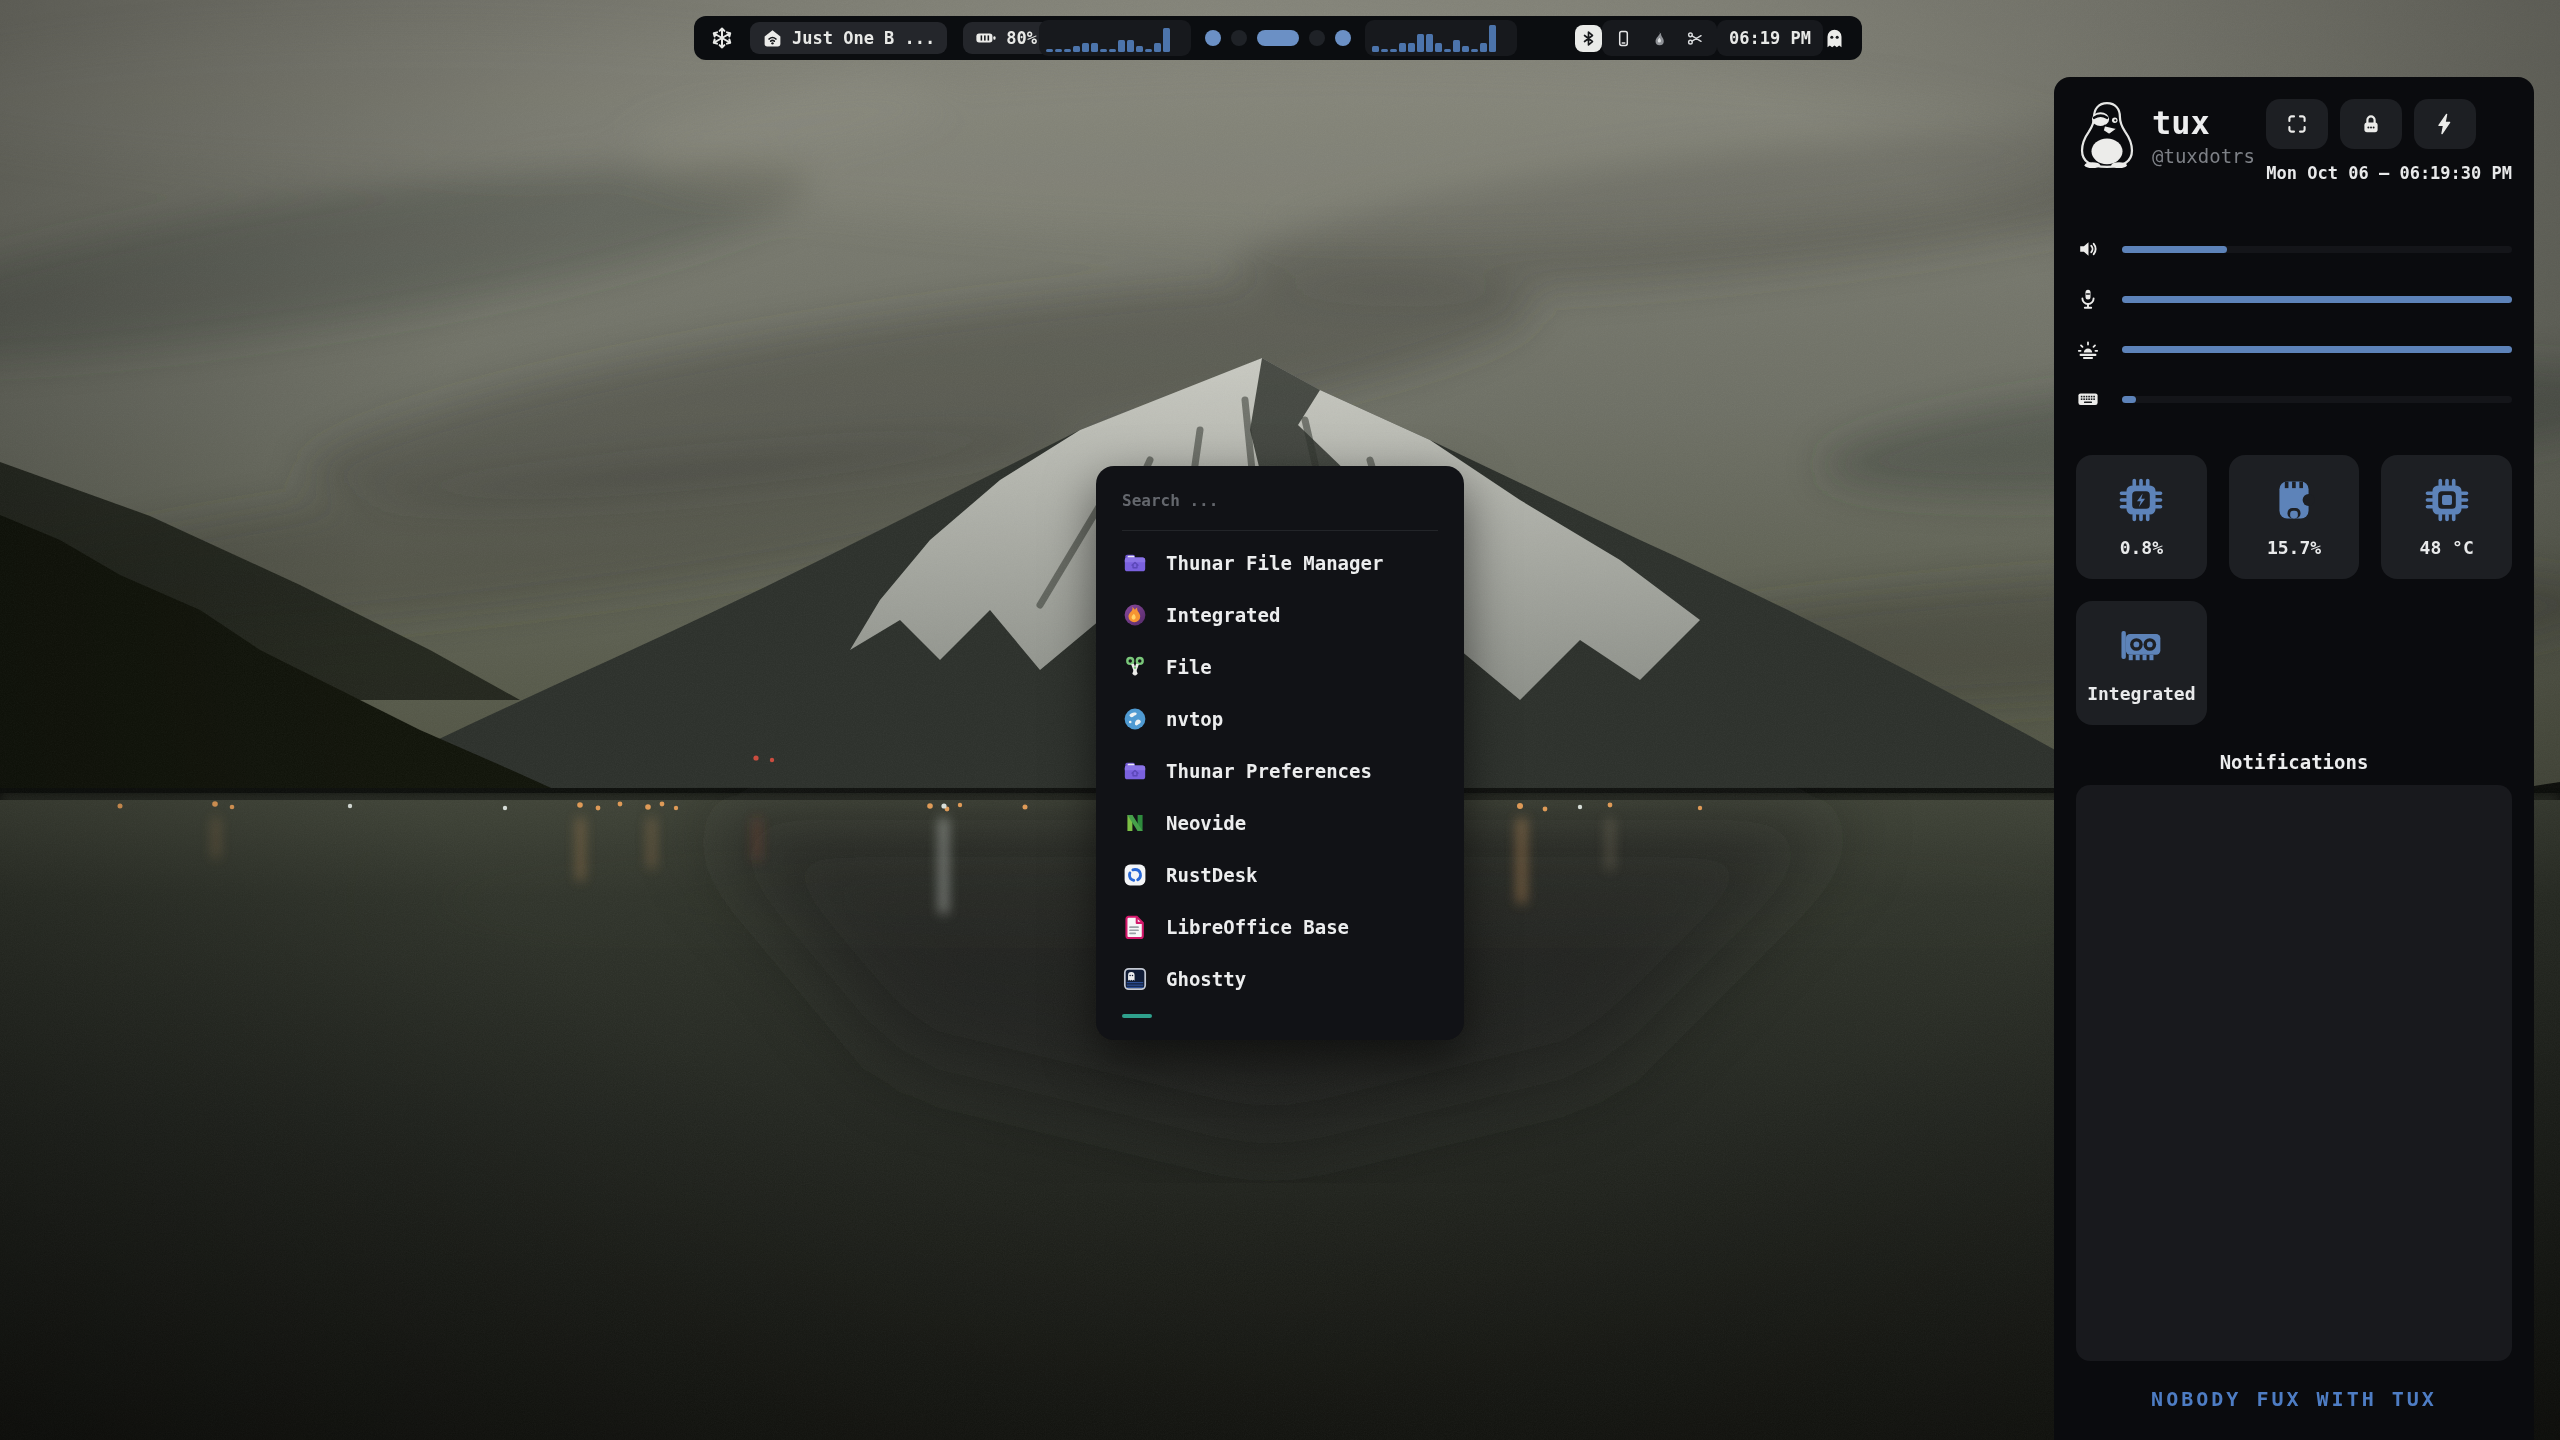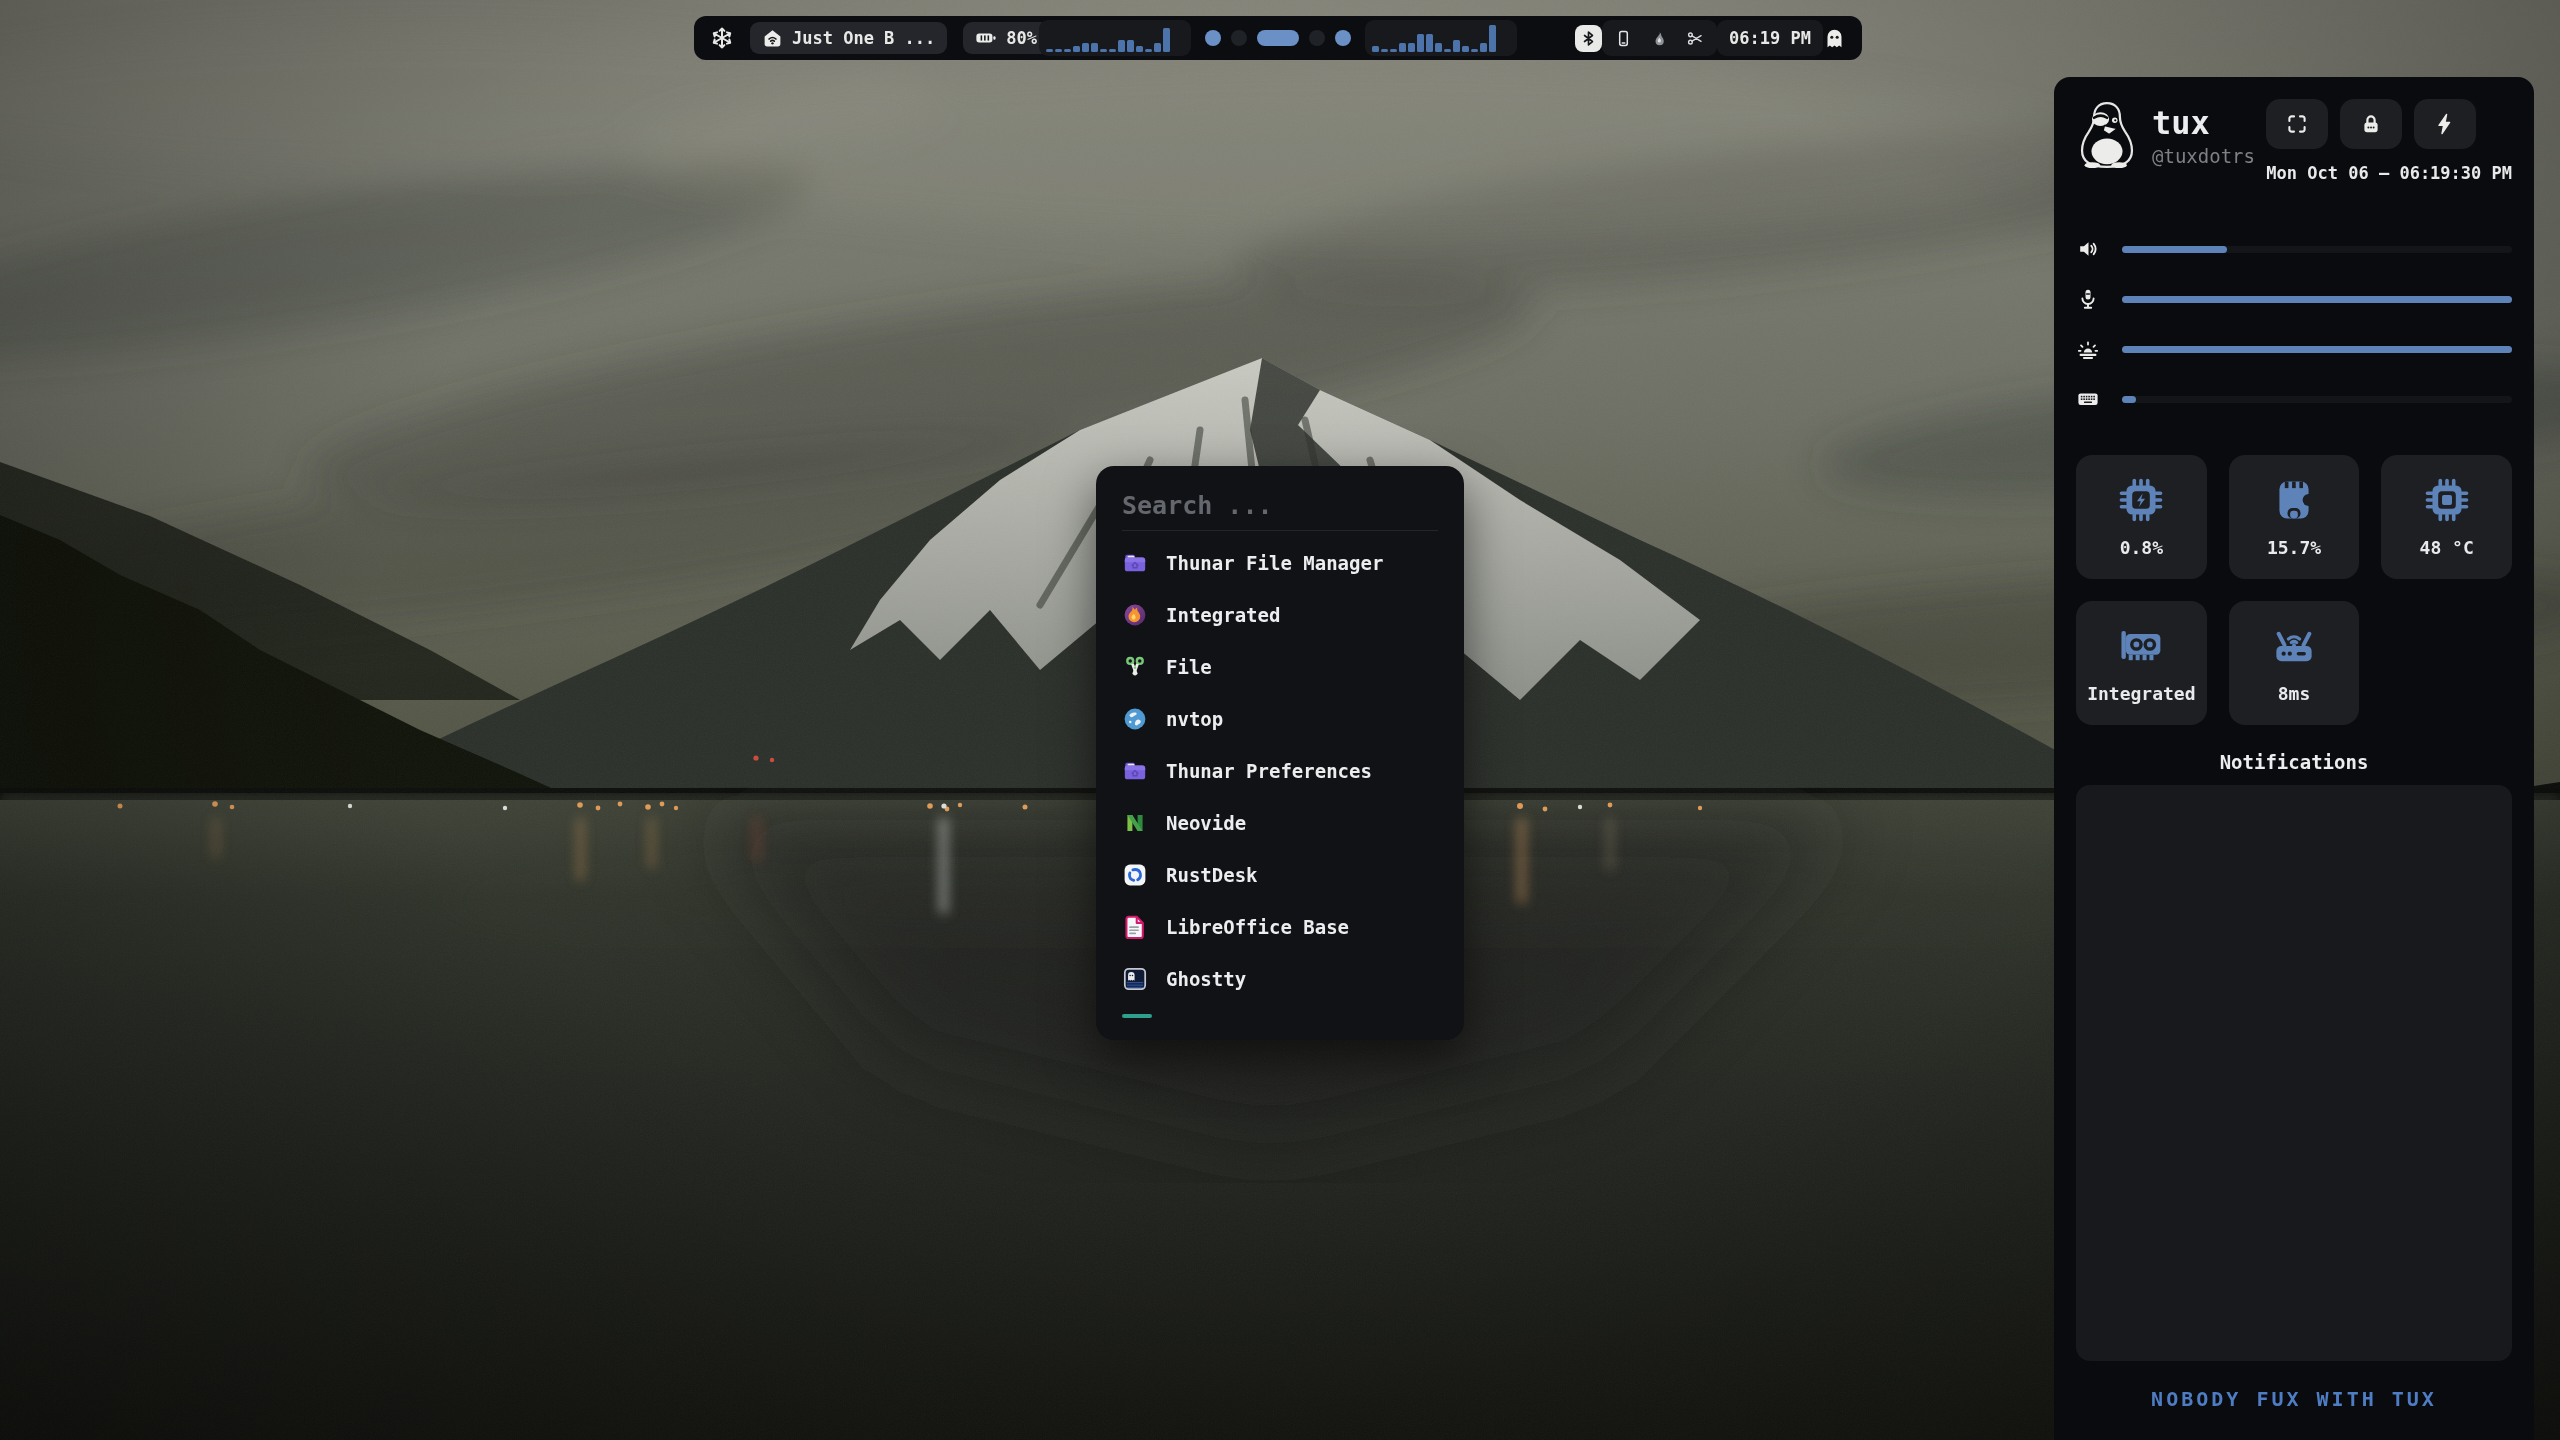--- a/index.html
+++ b/index.html
@@ -27,21 +27,21 @@
   .ws{width:16px;height:16px;border-radius:999px;background:#1f2227;}
   .ws.st-occupied{background:#6b90c5;}
   .ws.st-active{width:42px;background:#6b90c5;}
   .chip-white{width:27px;height:27px;background:#e9eae8;border-radius:8px;display:flex;align-items:center;justify-content:center;}
   .tray{gap:17px;}
   .tray .glyph{width:19px;height:19px;}
   
   #launcher{left:1096px;top:466px;width:368px;height:574px;background:#111216;border-radius:18px;
     box-shadow:0 18px 50px rgba(0,0,0,.55);padding:0 26px;box-sizing:border-box;overflow:hidden;}
   #search-row{padding-top:25px;height:39px;}
-  #search-input{font-size:25px;color:#64676d;font-weight:600;}
+  #search-input{font-size:16px;color:#64676d;font-weight:600;}
   #launcher hr{border:none;border-top:1px solid #232529;margin:0 0 6px 0;}
   .app-item{height:52px;display:flex;align-items:center;gap:18px;}
   .app-item .glyph{width:26px;height:26px;flex:0 0 26px;}
   .app-item .app-label{font-size:19px;font-weight:600;color:#ecedee;white-space:nowrap;}
   #launcher-partial{width:30px;height:4px;border-radius:2px;background:#2fa08c;margin-top:9px;}
   
   #sidebar{left:2054px;top:77px;width:480px;height:1363px;background:#0a0b0e;border-radius:16px 16px 0 0;
     padding:22px 22px 0 22px;box-sizing:border-box;color:#ecedee;}
   #profile{display:flex;align-items:flex-start;}
   #avatar{width:62px;height:72px;flex:0 0 62px;}
@@ -727,26 +727,18 @@
       <div class="stat">
         <span class="glyph" style="width: 46px; height: 46px;">
           <svg width="100%" height="100%">
             <use href="#i-gpu"></use>
           </svg>
         </span>
         <span class="stat-label">Integrated</span>
       </div>
 
 
-      <div class="stat">
-        <span class="glyph" style="width: 46px; height: 46px;">
-          <svg width="100%" height="100%">
-            <use href="#i-router"></use>
-          </svg>
-        </span>
-        <span class="stat-label">8ms</span>
-      </div>
     </div>
 
   <div id="notif-title">Notifications</div>
   <div id="notif-panel"></div>
   <div id="footer-text">NOBODY FUX WITH TUX</div>
 </div>
 
 </body></html>

